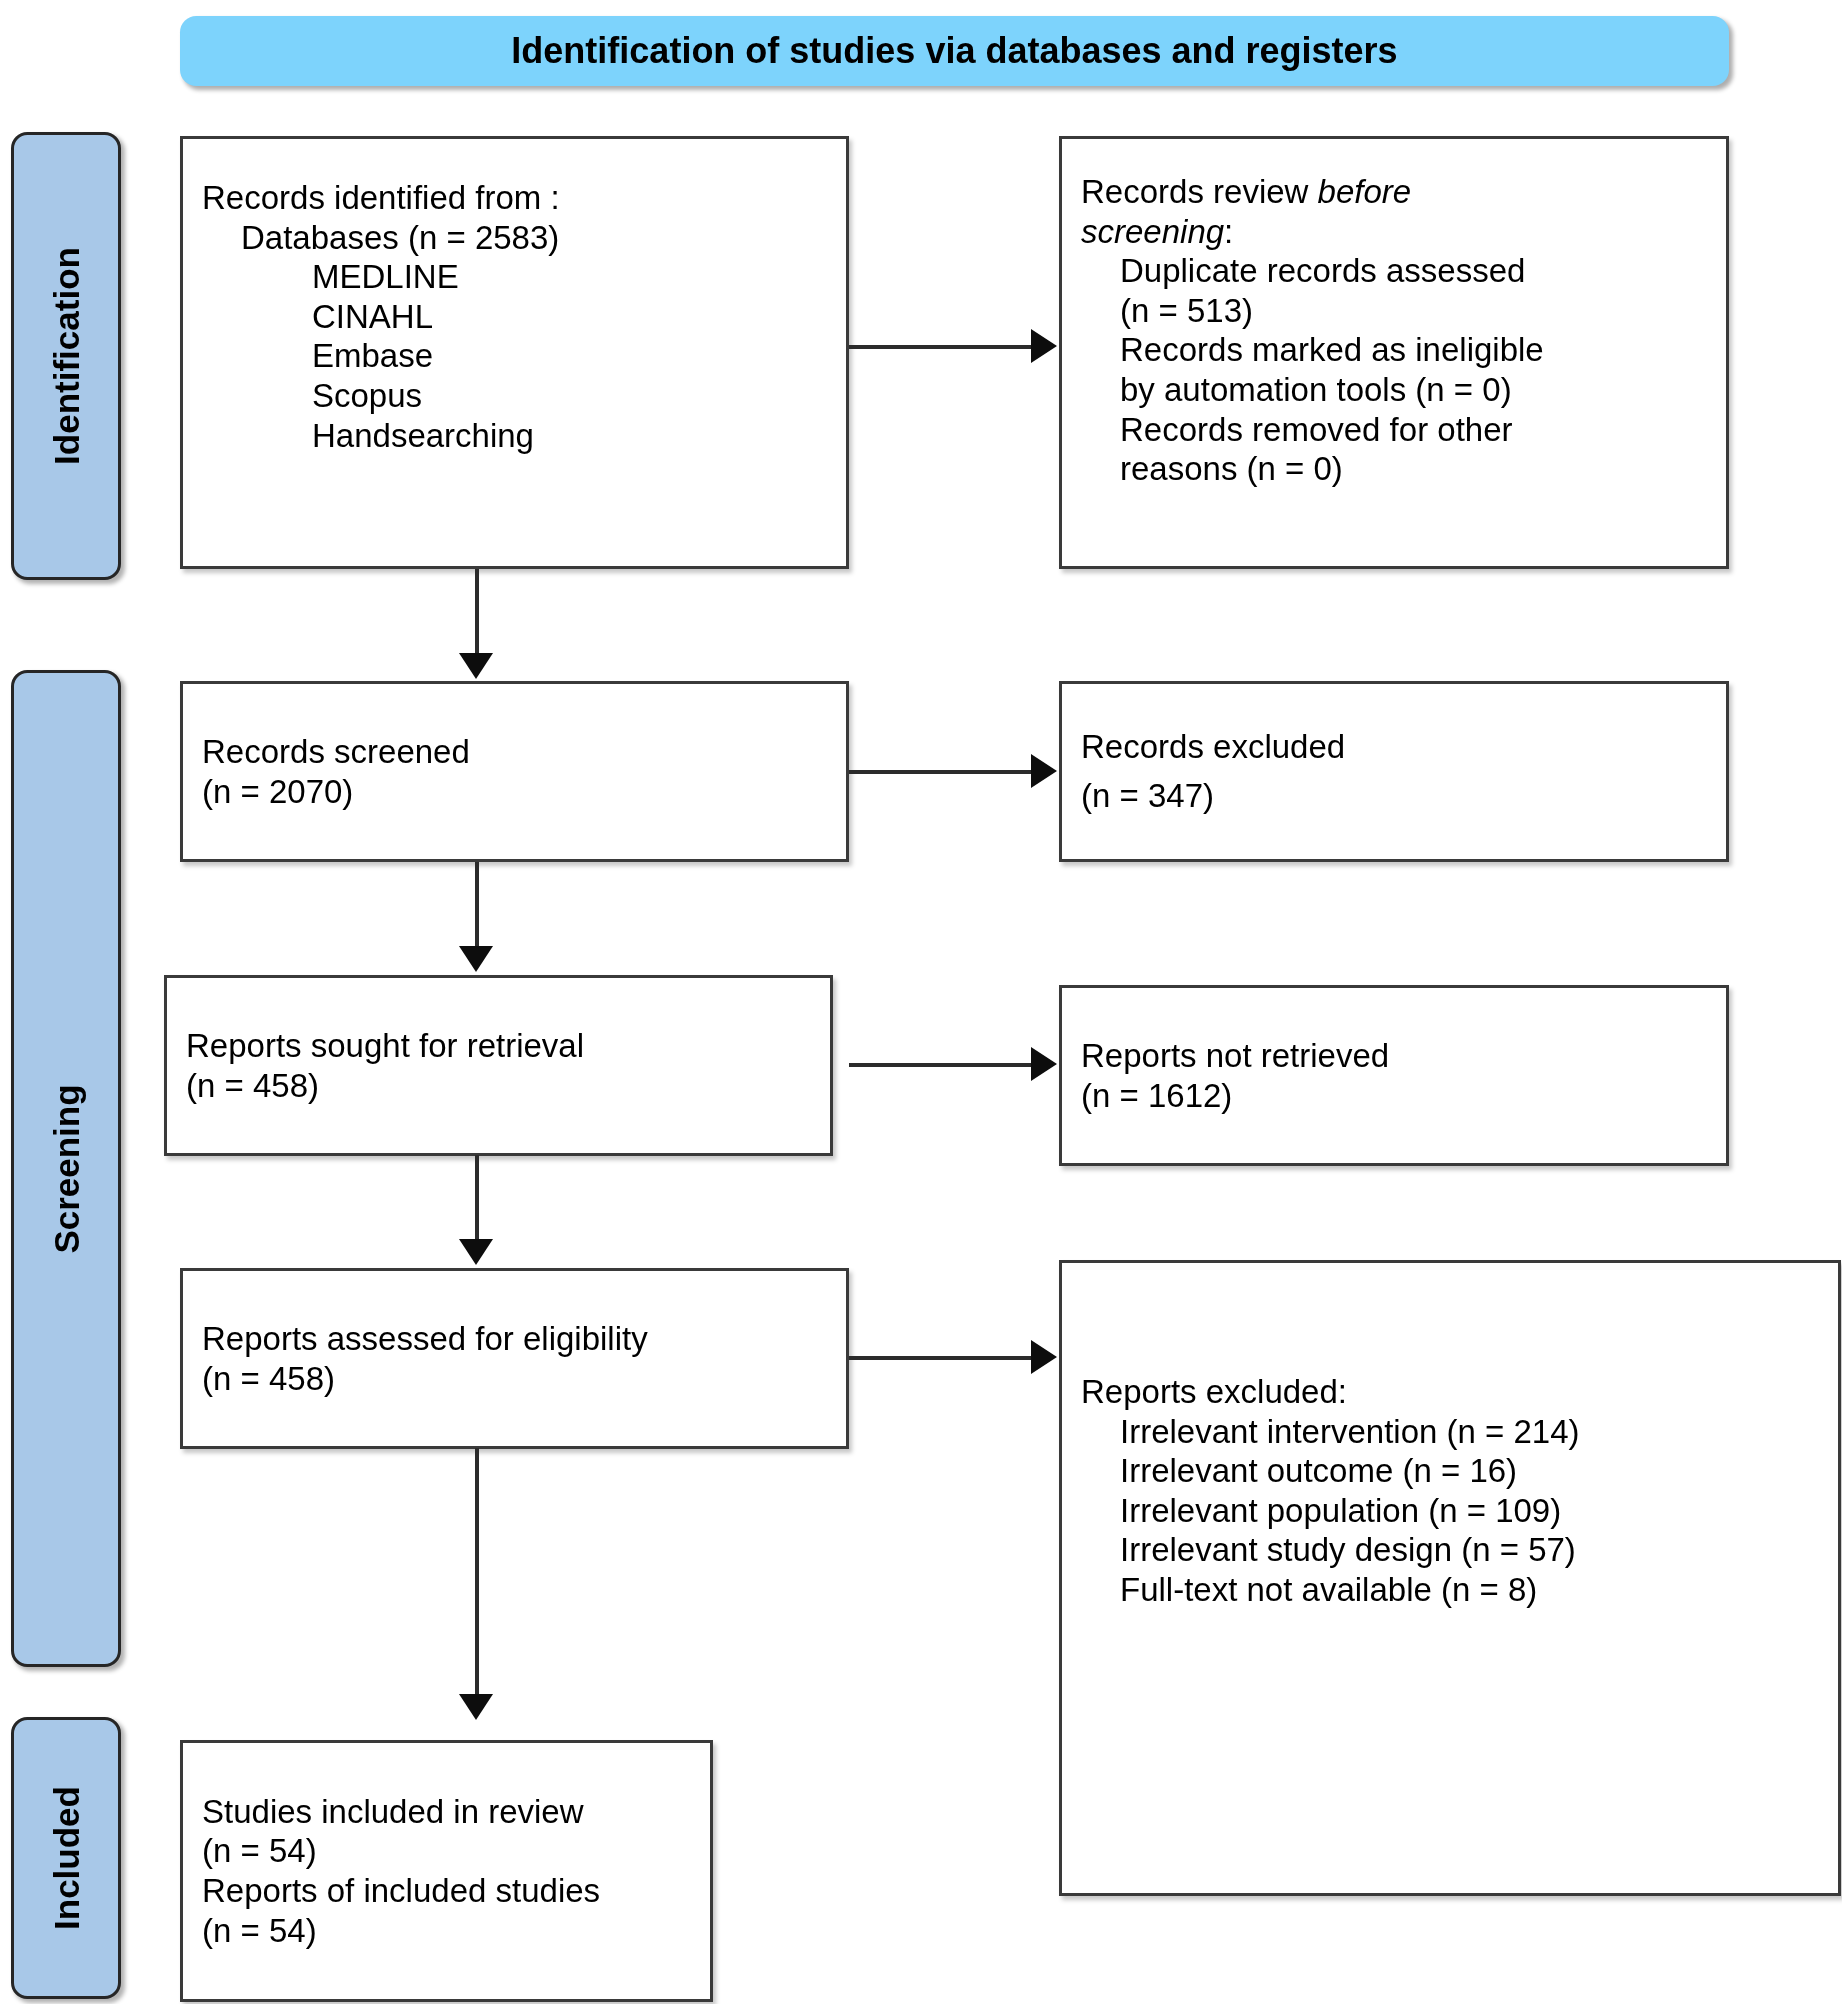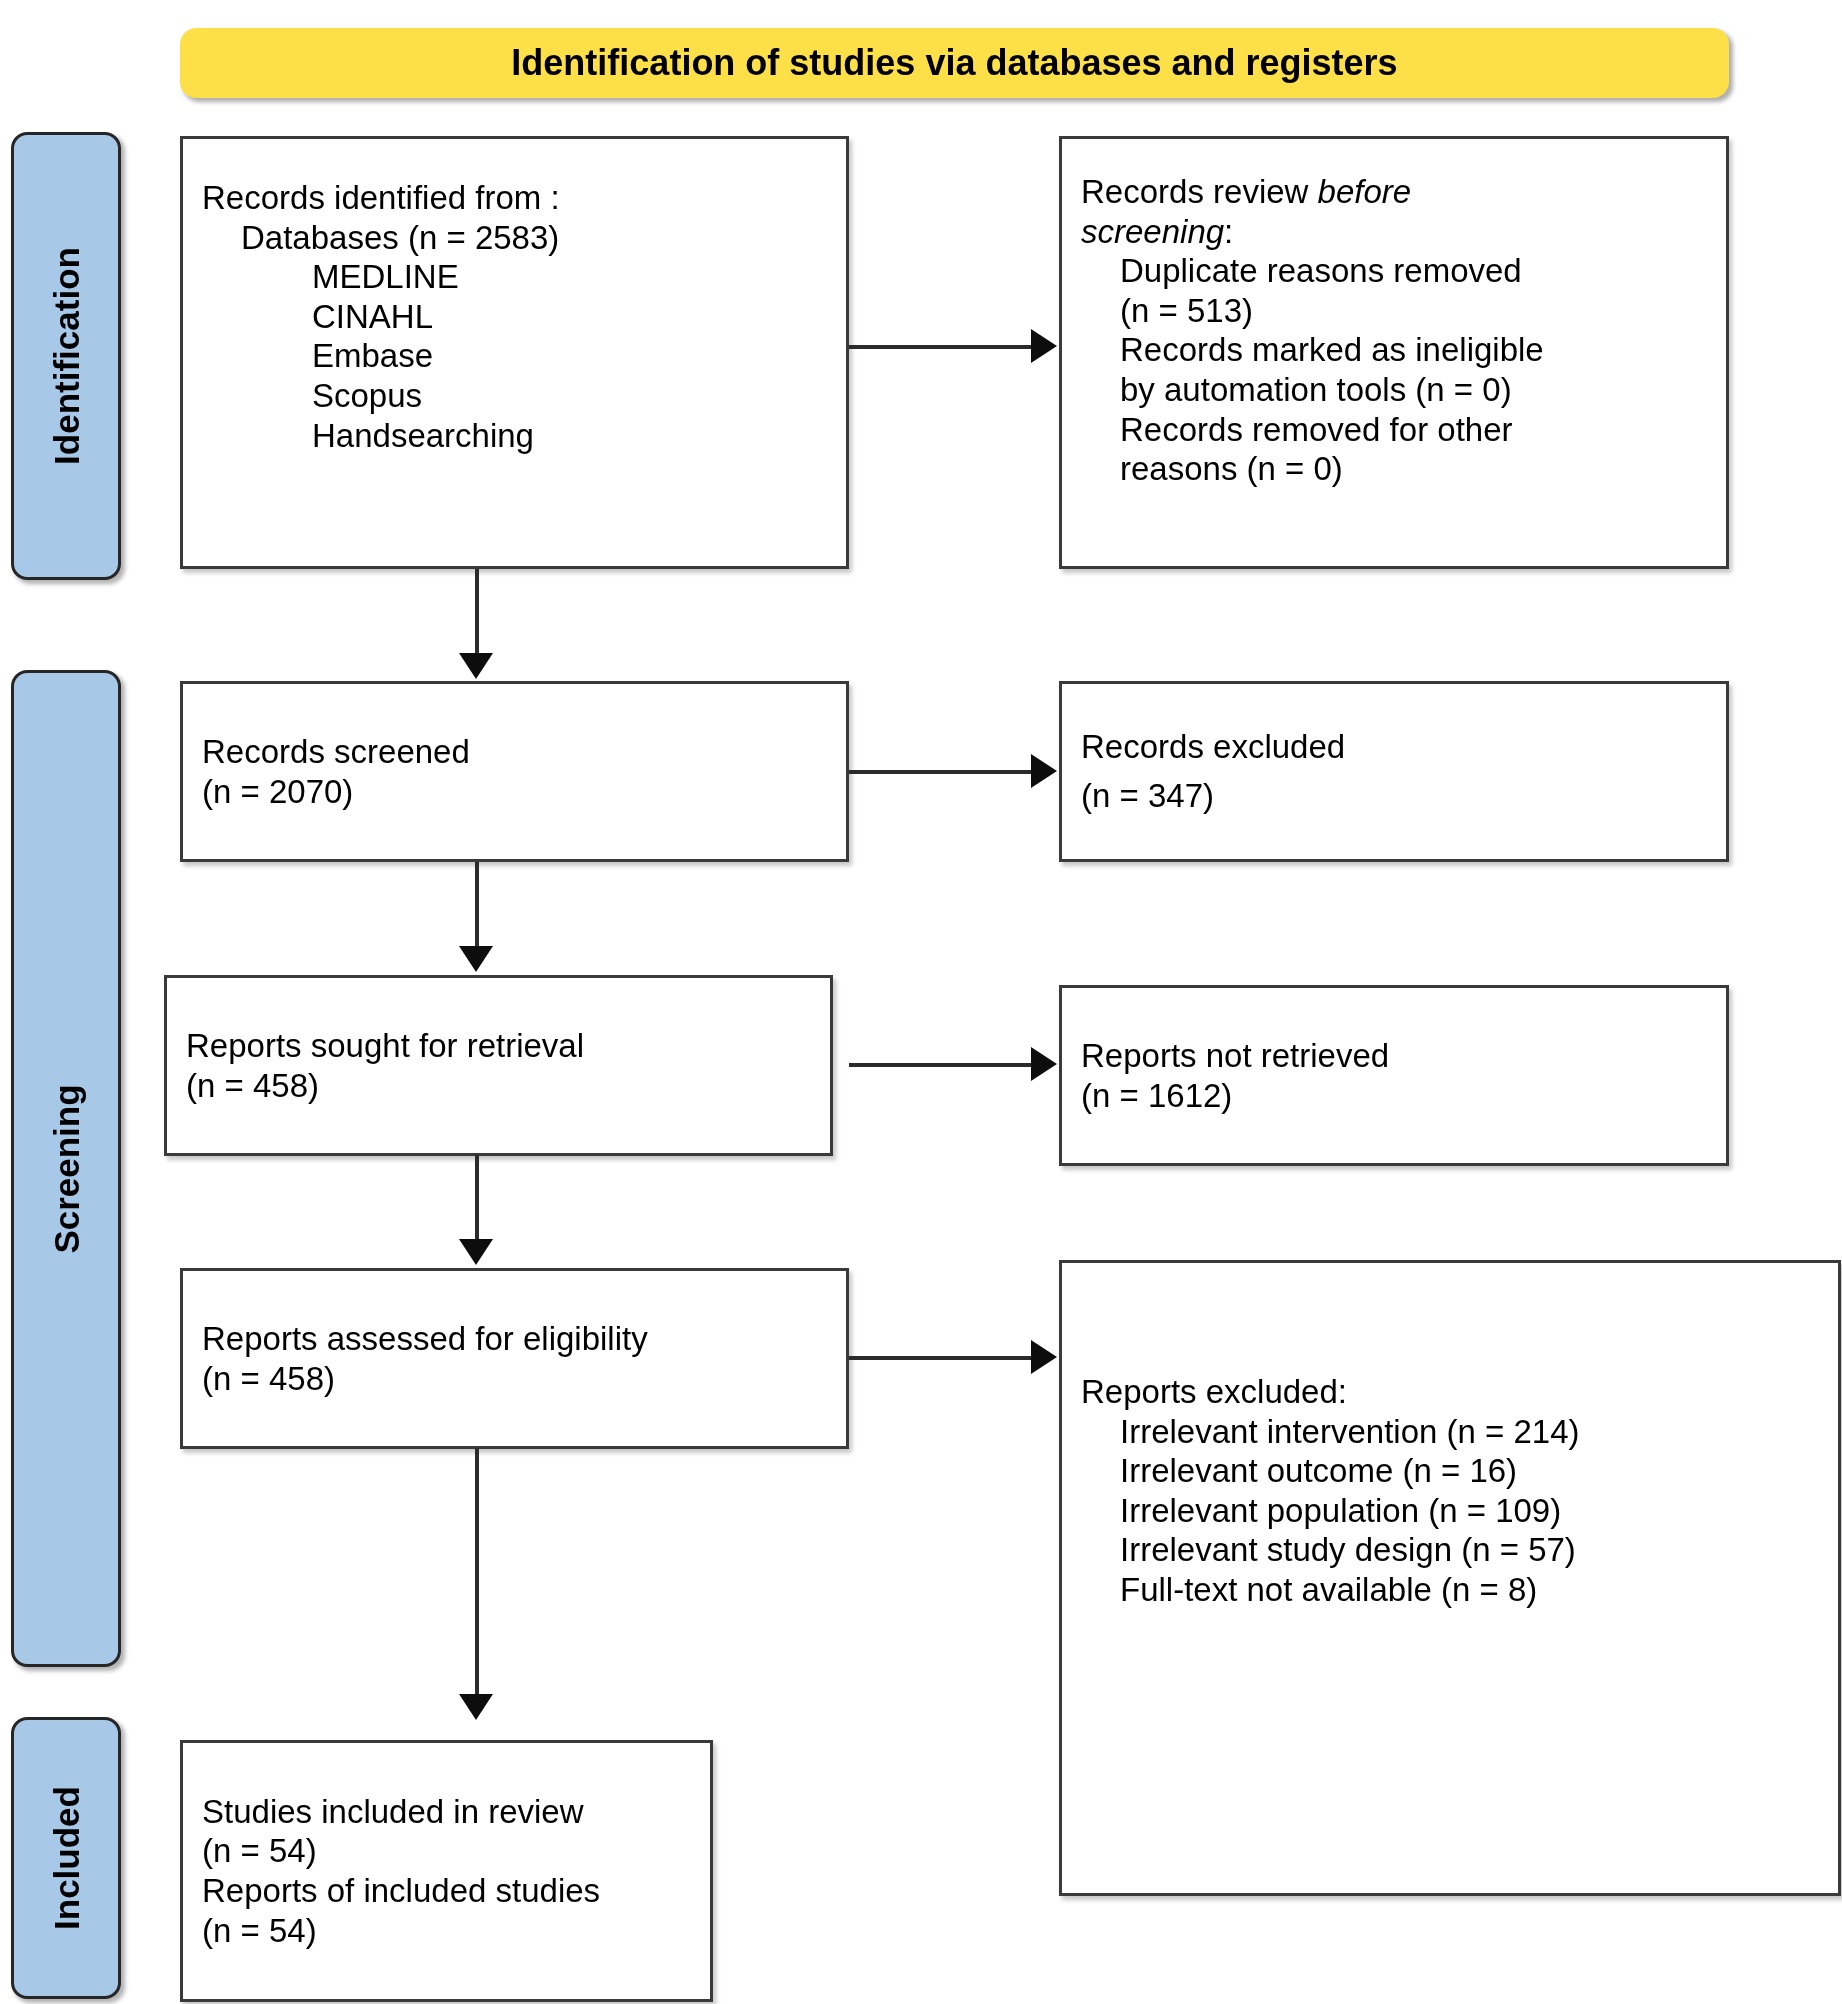--- a/index.html
+++ b/index.html
@@ -11,30 +11,29 @@
     position:relative;
     width:1842px;
     height:2005px;
     background:#ffffff;
     overflow:hidden;
   }
 
   
   .banner{
     position:absolute;
-    background:#fde047;
+    background:#7dd3fc;
     border-radius:16.3px;
     box-shadow:3.1px 3.8px 4.4px rgba(0,0,0,0.32);
     display:flex;
     align-items:center;
     justify-content:center;
     text-align:center;
     font-weight:bold;
     color:#000;
-    margin-top:12px;
   }
 
   
   .phase{
     position:absolute;
     background:#A8C8E8;
     border:3.1px solid #262626;
     border-radius:16.3px;
     box-shadow:3.1px 3.8px 4.4px rgba(0,0,0,0.30);
   }
@@ -129,21 +128,21 @@
     <div class="line ind2">Scopus</div>
     <div class="line ind2">Handsearching</div>
   </div>
 
   <div class="hline" style="left:849px; top:345px; width:182px;"></div>
   <div class="harrow" style="left:1031px; top:329px;"></div>
 
   <div class="box topalign" style="left:1059px; top:136px; width:670px; height:433px; padding-top:33px;">
     <div class="line"><span>Records review </span><span class="it">before</span></div>
     <div class="line"><span class="it">screening</span><span>:</span></div>
-    <div class="line ind1">Duplicate reasons removed</div>
+    <div class="line ind1">Duplicate records assessed</div>
     <div class="line ind1">(n = 513)</div>
     <div class="line ind1">Records marked as ineligible</div>
     <div class="line ind1">by automation tools (n = 0)</div>
     <div class="line ind1">Records removed for other</div>
     <div class="line ind1">reasons (n = 0)</div>
   </div>
 
   <div class="vline" style="left:475px; top:569px; width:4.4px; height:88px;"></div>
   <div class="varrow" style="left:459px; top:653px;"></div>
 

